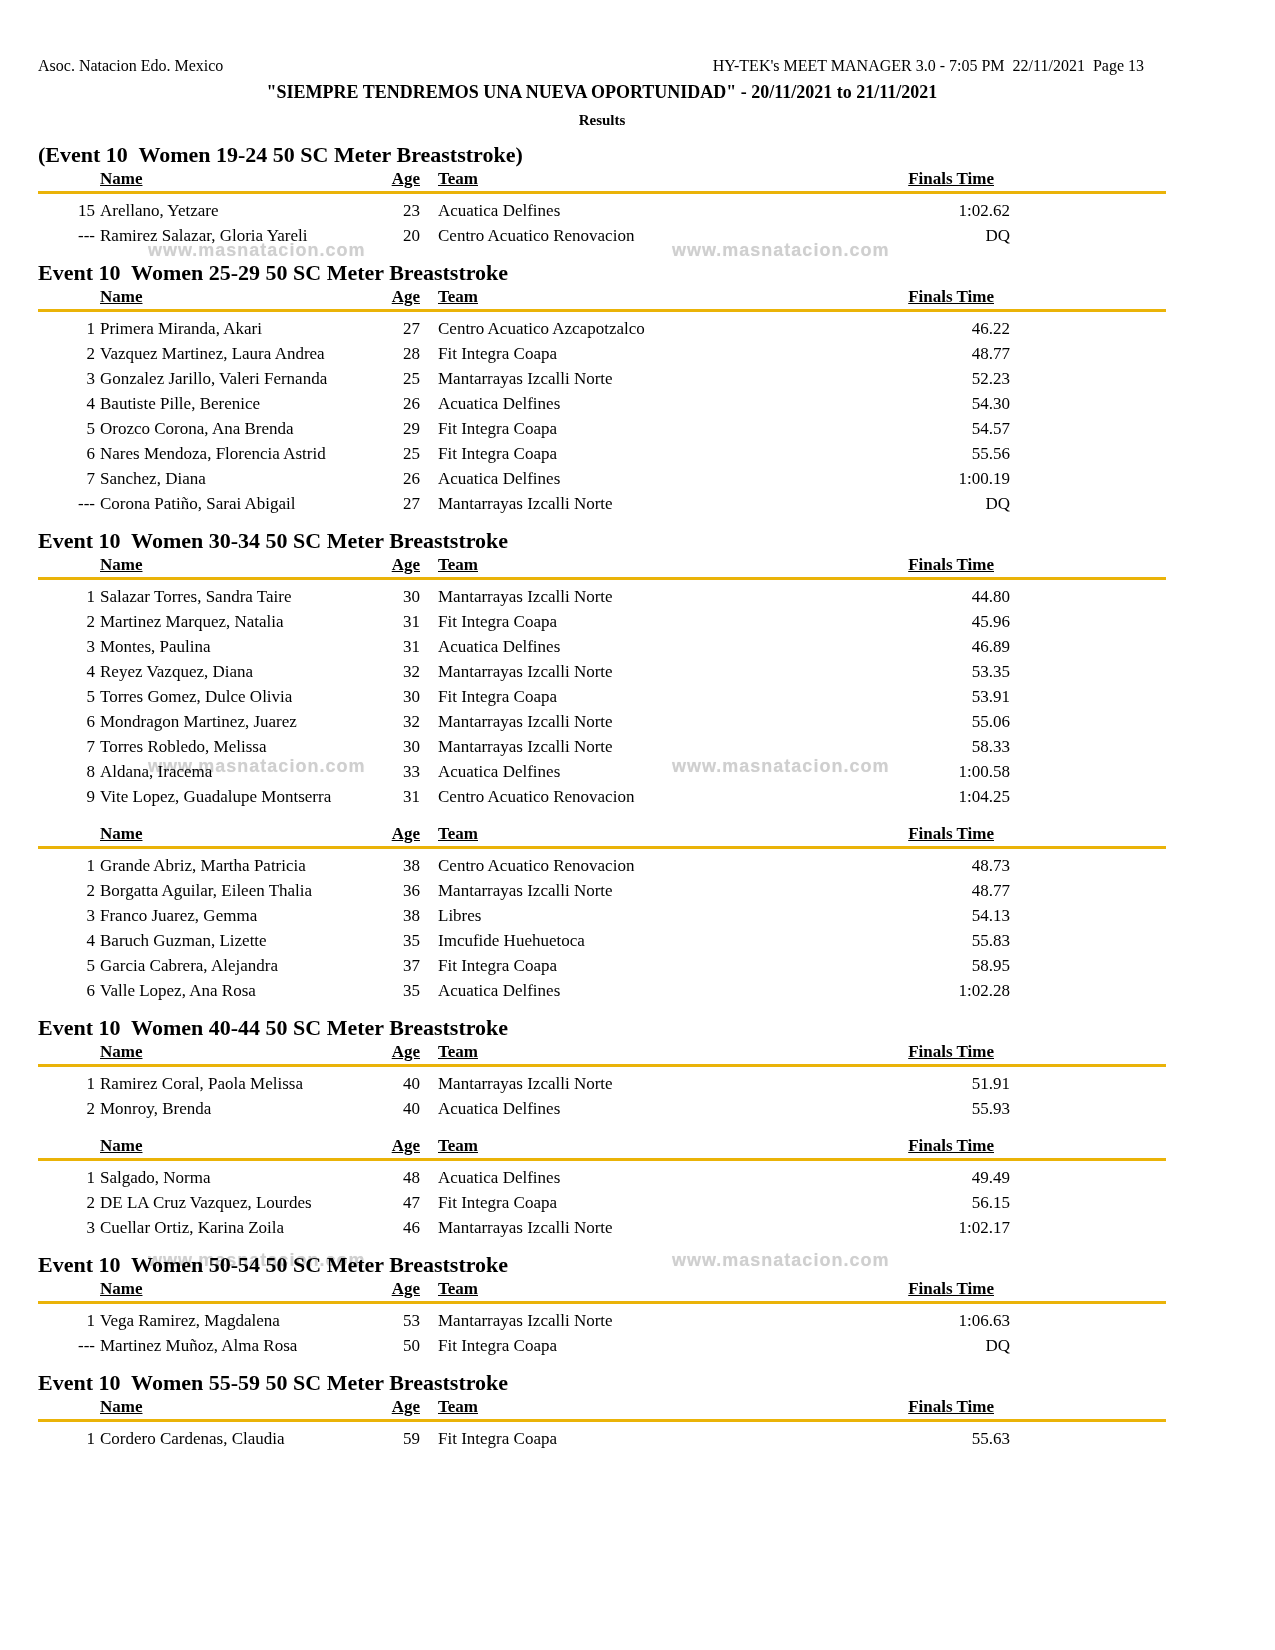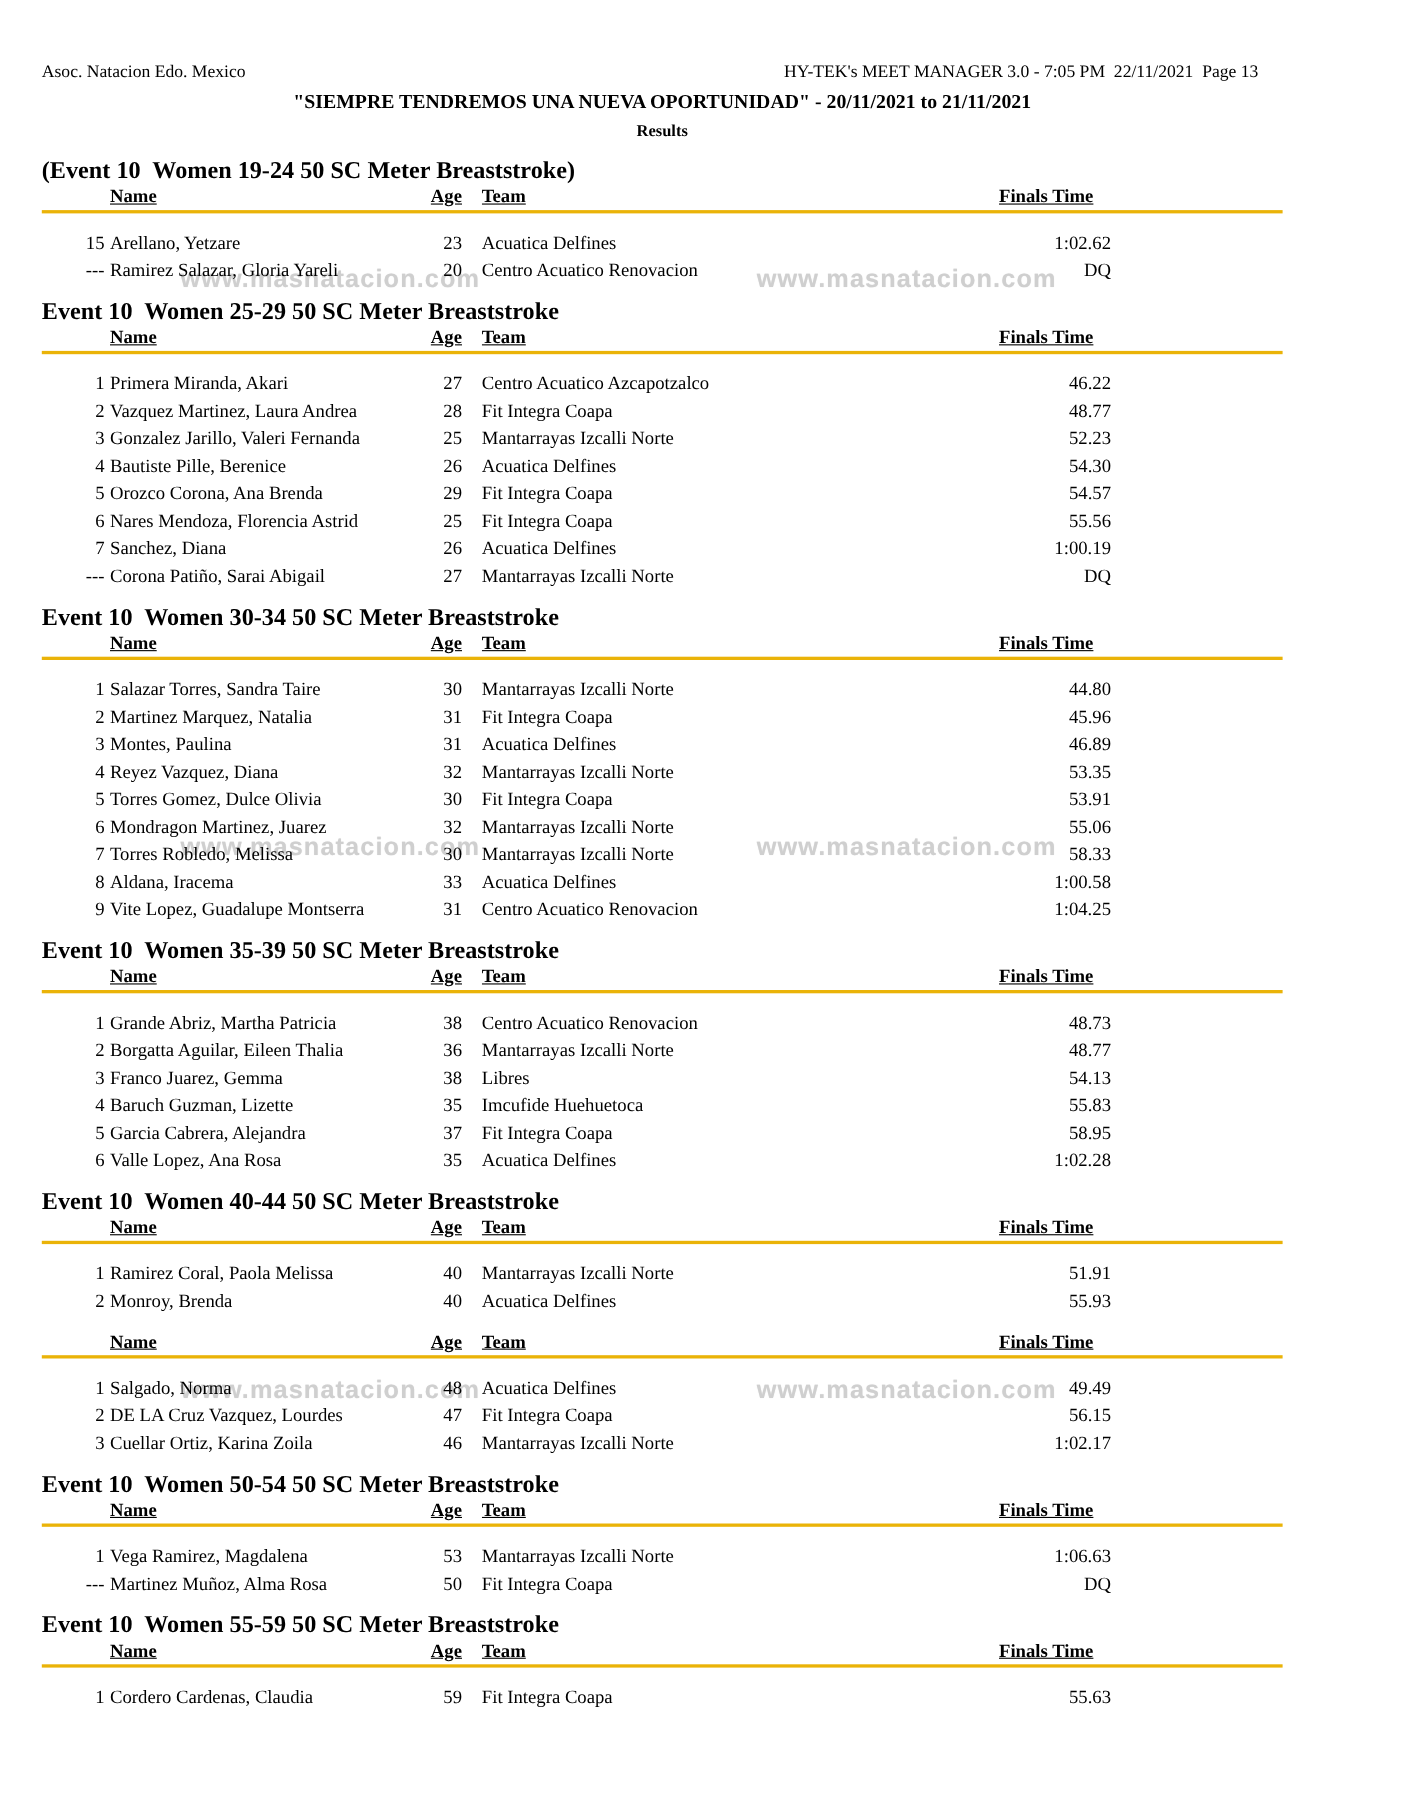--- a/index.html
+++ b/index.html
@@ -27,28 +27,28 @@
   .thead{height:27px;line-height:24px;border-bottom:3px solid #eab308;box-sizing:border-box;font-weight:bold;font-size:17px;}
   .thead .hd{text-decoration:underline;}
   .col-place{grid-column:1;text-align:right;}
   .col-name{grid-column:3;text-align:left;white-space:nowrap;overflow:hidden;}
   .col-age{grid-column:4;text-align:right;}
   .col-team{grid-column:6;text-align:left;white-space:nowrap;overflow:hidden;}
   .col-time{grid-column:7;text-align:right;white-space:nowrap;}
   .thead .col-time{padding-right:16px;}
 
   .result-row{font-size:17px;line-height:25px;height:25px;}
-  .rows{padding-top:14px;}
+  .rows{padding-top:4px;}
 
   .watermark{
     position:absolute;z-index:1;
     font-family:"Liberation Sans","DejaVu Sans",sans-serif;
-    font-weight:bold;font-size:23px;letter-spacing:1px;
+    font-weight:bold;font-size:18px;letter-spacing:1px;
     color:#cfcfcf;text-shadow:0 0 1px #e4e4e4;
-    white-space:nowrap;pointer-events:none;margin-left:16px;
+    white-space:nowrap;pointer-events:none;
   }
   .wm-1l{left:148px;top:240px;}
   .wm-1r{left:672px;top:240px;}
   .wm-2l{left:148px;top:756px;}
   .wm-2r{left:672px;top:756px;}
   .wm-3l{left:148px;top:1250px;}
   .wm-3r{left:672px;top:1250px;}
 </style>
 </head>
 <body>
@@ -252,21 +252,20 @@
     <span class="col-place">9</span>
     <span class="col-name">Vite Lopez, Guadalupe Montserra</span>
     <span class="col-age">31</span>
     <span class="col-team">Centro Acuatico Renovacion</span>
     <span class="col-time">1:04.25</span>
   </div>
 </div>
   </section>
 
   <section class="event-section">
-    <h2 class="event-heading">Event 10  Women 35-39 50 SC Meter Breaststroke</h2>
     <div class="thead">
       <span class="hd col-name">Name</span>
       <span class="hd col-age">Age</span>
       <span class="hd col-team">Team</span>
       <span class="hd col-time">Finals Time</span>
     </div>
     <div class="rows">
   <div class="result-row">
     <span class="col-place">1</span>
     <span class="col-name">Grande Abriz, Martha Patricia</span>

